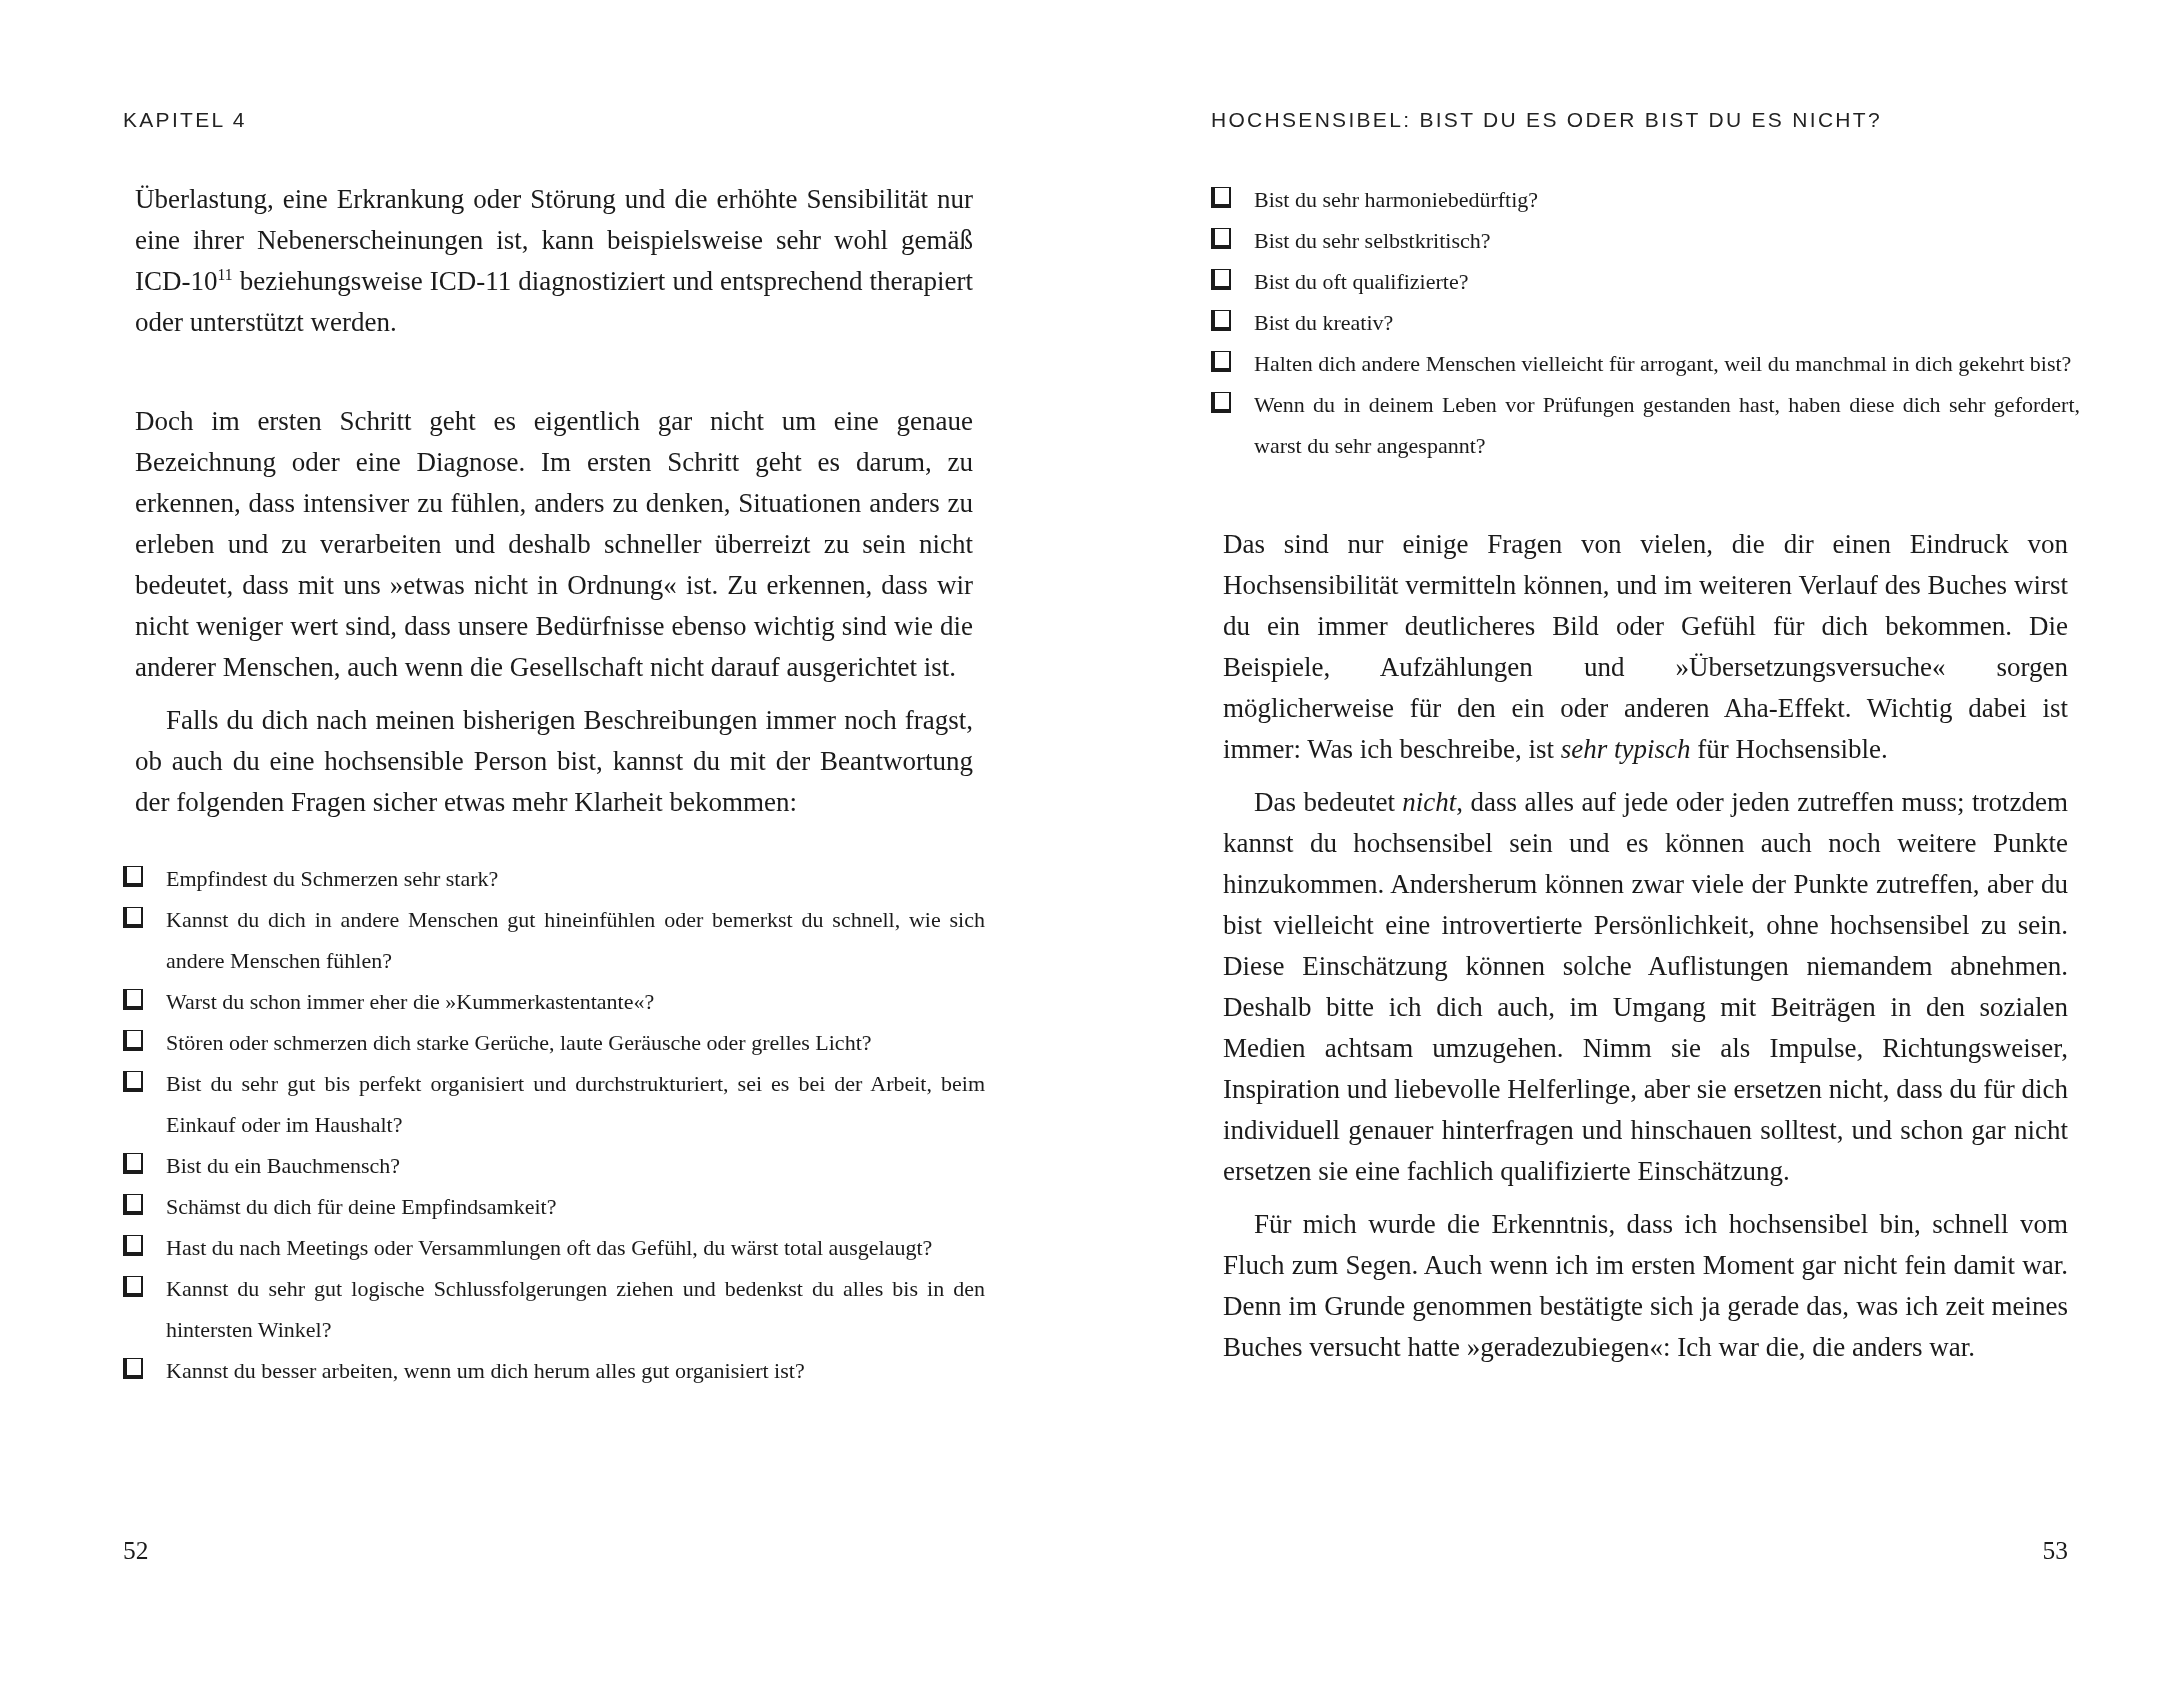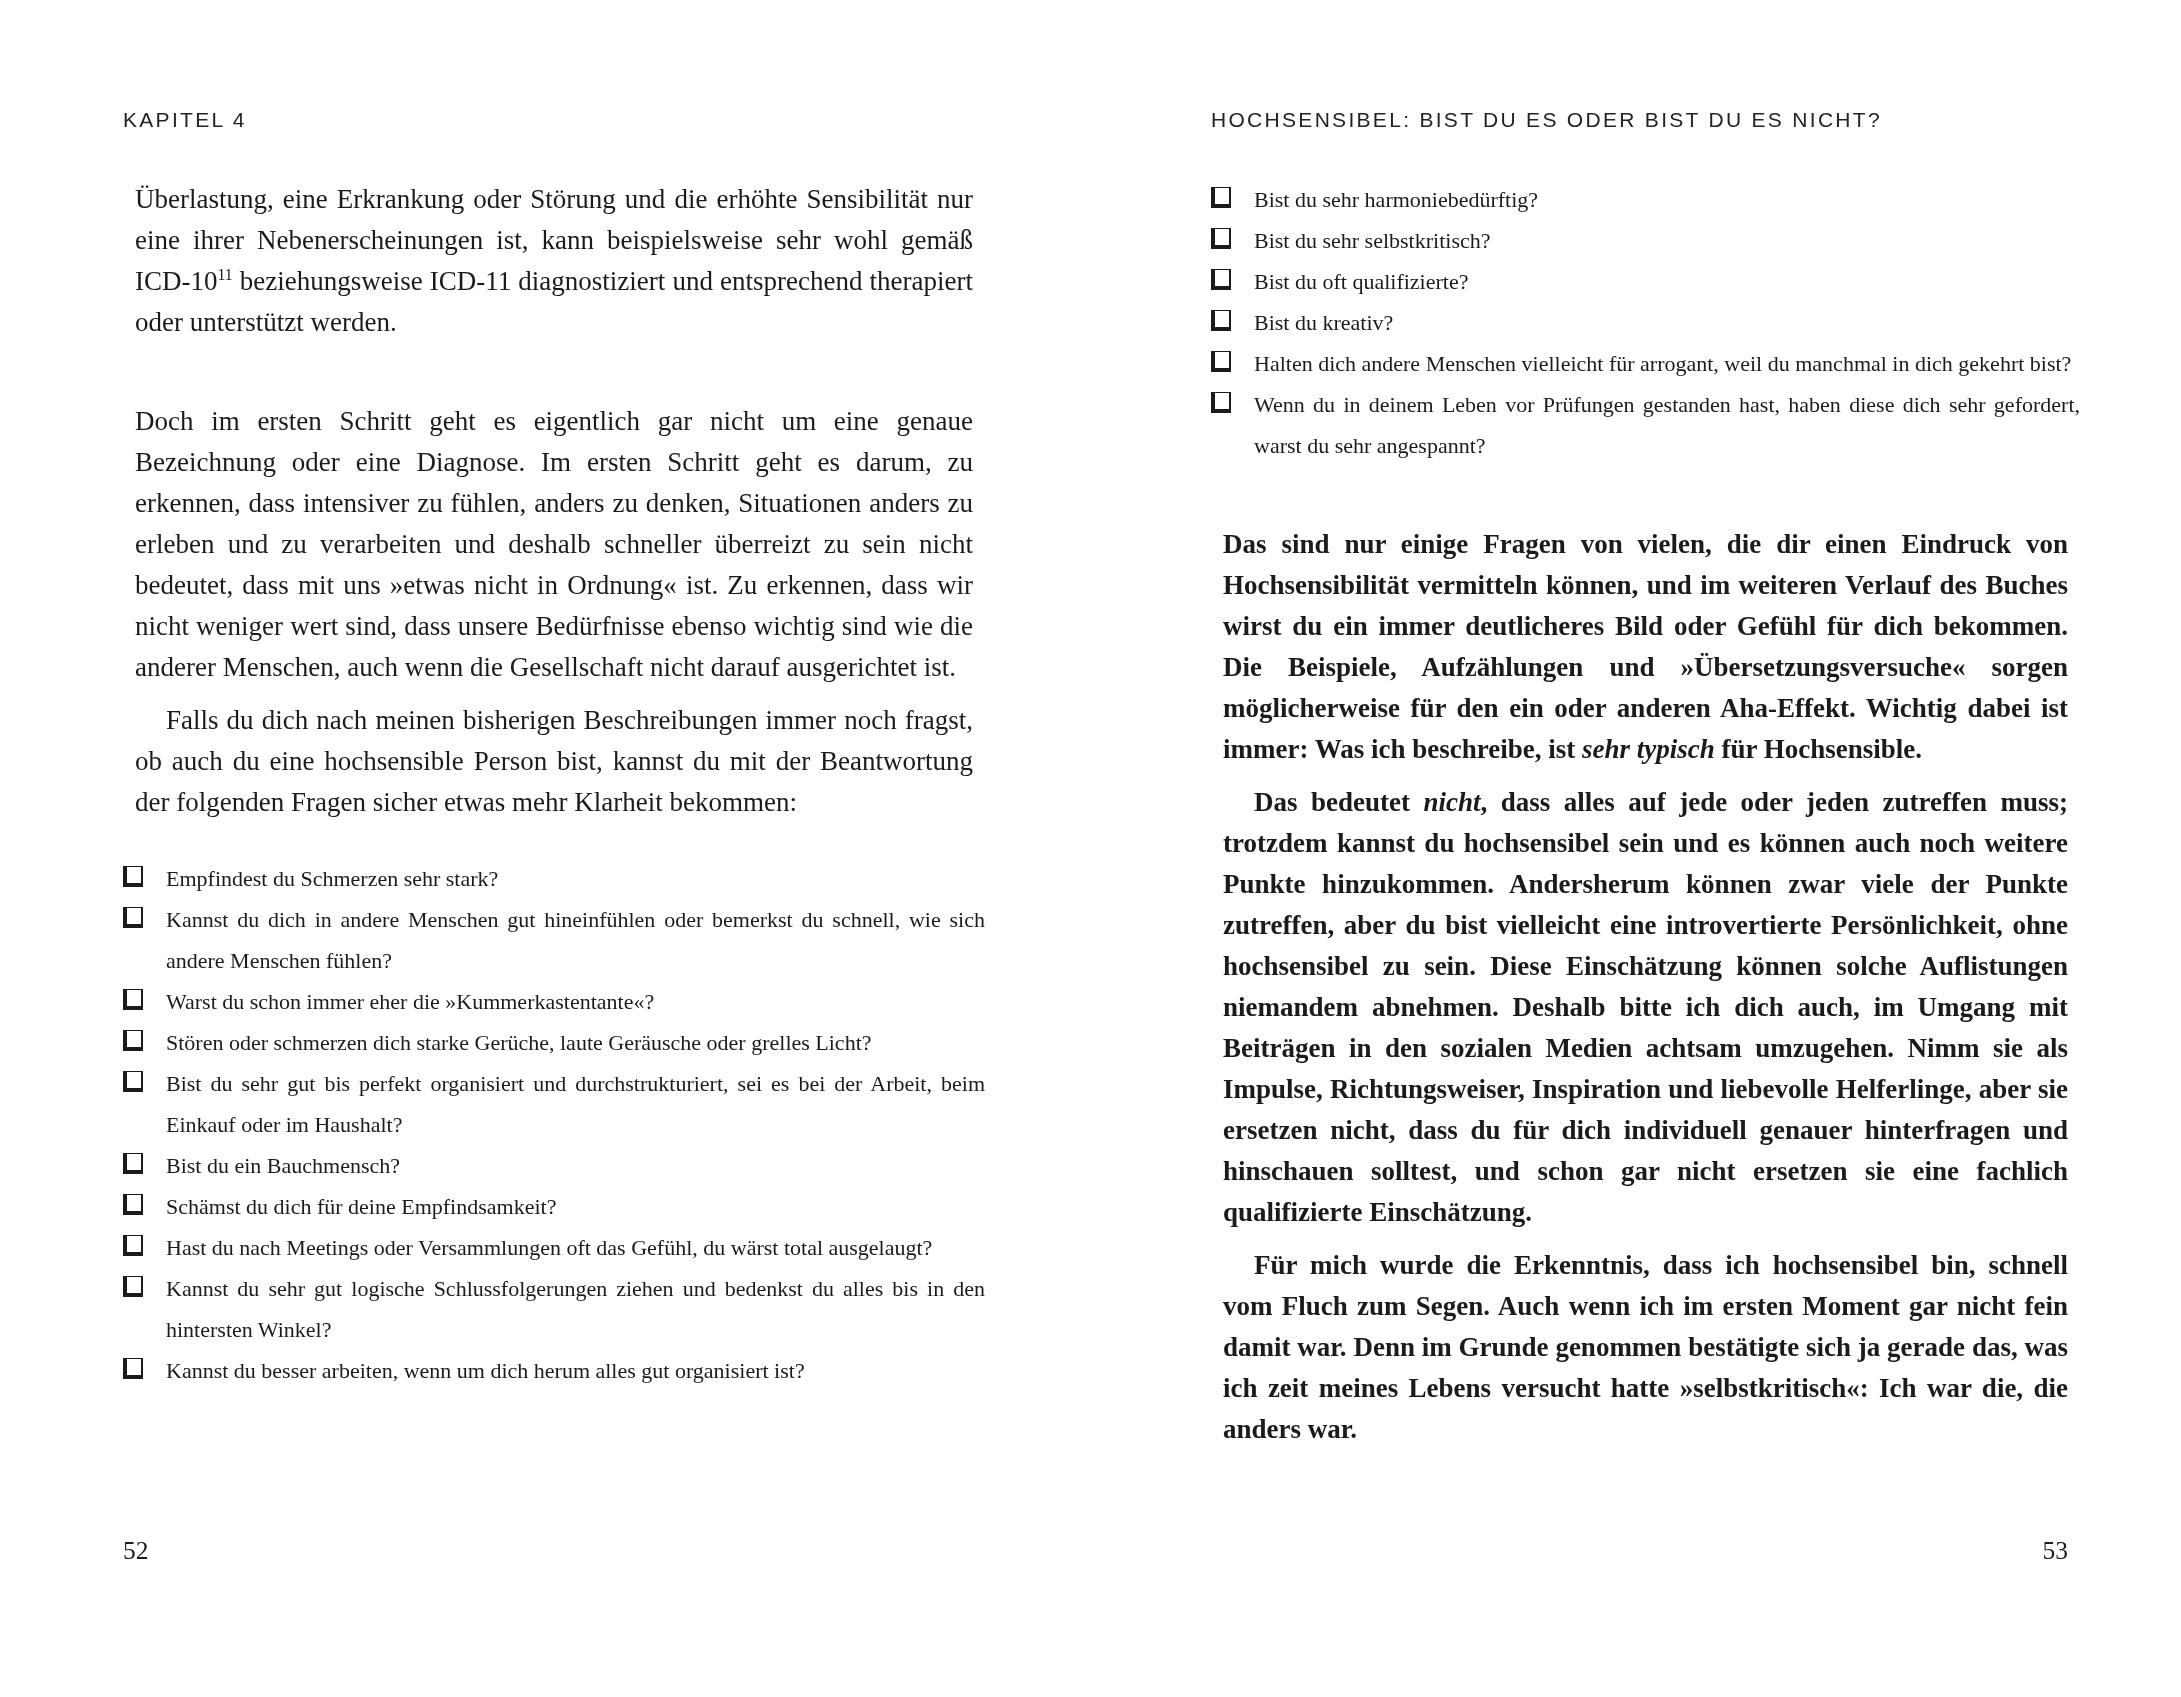--- a/index.html
+++ b/index.html
@@ -25,21 +25,21 @@
     margin-top: 108px;
     text-align: left;
     font-family: "Liberation Sans", sans-serif;
     font-size: 21px;
     letter-spacing: 2.3px;
     color: #232323;
     white-space: nowrap;
   }
 
   .paras { margin-top: 47px; }
-  .paras-after { margin-top: 58px; font-weight: bold; }
+  .paras-after { margin-top: 58px; }
 
   p.para {
     margin: 12px;
     font-size: 27px;
     line-height: 41px;
     text-align: justify;
     hyphens: auto;
     -webkit-hyphens: auto;
   }
   p.para.gap { margin-top: 58px; }
@@ -118,20 +118,20 @@
         <div class="check-item"><span class="checkbox"></span></div>
         <div class="check-item"><span class="checkbox"></span><span>Bist du oft qualifizierte?</span></div>
         <div class="check-item"><span class="checkbox"></span><span>Bist du kreativ?</span></div>
         <div class="check-item"><span class="checkbox"></span><span>Halten dich andere Menschen vielleicht für arrogant, weil du manchmal in dich gekehrt bist?</span></div>
         <div class="check-item"><span class="checkbox"></span><span>Wenn du in deinem Leben vor Prüfungen gestanden hast, haben diese dich sehr gefordert, warst du sehr angespannt?</span></div>
       </div>
 
     <div class="paras paras-after">
         <p class="para"><span>Das sind nur einige Fragen von vielen, die dir einen Eindruck von Hochsensibilität vermitteln können, und im weiteren Verlauf des Buches wirst du ein immer deutlicheres Bild oder Gefühl für dich bekommen. Die Beispiele, Aufzählungen und »Übersetzungsversuche« sorgen möglicherweise für den ein oder anderen Aha-Effekt. Wichtig dabei ist immer: Was ich beschreibe, ist </span><i>sehr typisch</i><span> für Hochsensible.</span></p>
         <p class="para indent"><span>Das bedeutet </span><i>nicht</i><span>, dass alles auf jede oder jeden zutreffen muss; trotzdem kannst du hochsensibel sein und es können auch noch weitere Punkte hinzukommen. Andersherum können zwar viele der Punkte zutreffen, aber du bist vielleicht eine introvertierte Persönlichkeit, ohne hochsensibel zu sein. Diese Einschätzung können solche Auflistungen niemandem abnehmen. Deshalb bitte ich dich auch, im Umgang mit Beiträgen in den sozialen Medien achtsam umzugehen. Nimm sie als Impulse, Richtungsweiser, Inspiration und liebevolle Helferlinge, aber sie ersetzen nicht, dass du für dich individuell genauer hinterfragen und hinschauen solltest, und schon gar nicht ersetzen sie eine fachlich qualifizierte Einschätzung.</span></p>
-        <p class="para indent"><span>Für mich wurde die Erkenntnis, dass ich hochsensibel bin, schnell vom Fluch zum Segen. Auch wenn ich im ersten Moment gar nicht fein damit war. Denn im Grunde genommen bestätigte sich ja gerade das, was ich zeit meines Lebens versucht hatte »selbstkritisch«: Ich war die, die anders war.</span></p>
+        <p class="para indent"><span>Für mich wurde die Erkenntnis, dass ich hochsensibel bin, schnell vom Fluch zum Segen. Auch wenn ich im ersten Moment gar nicht fein damit war. Denn im Grunde genommen bestätigte sich ja gerade das, was ich zeit meines Buches versucht hatte »geradezubiegen«: Ich war die, die anders war.</span></p>
       </div>
 
     <div class="pagenum pagenum-right">53</div>
   </section>
 
 </div>
 
 
 </body></html>

